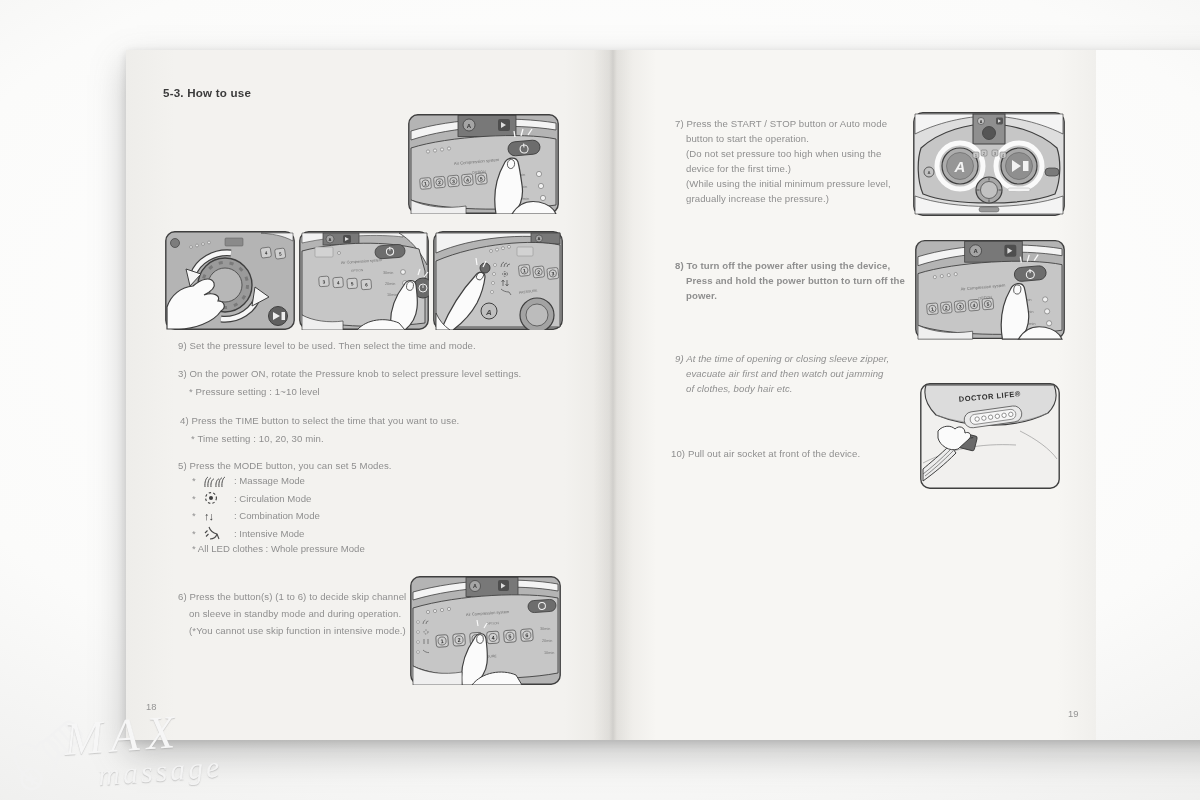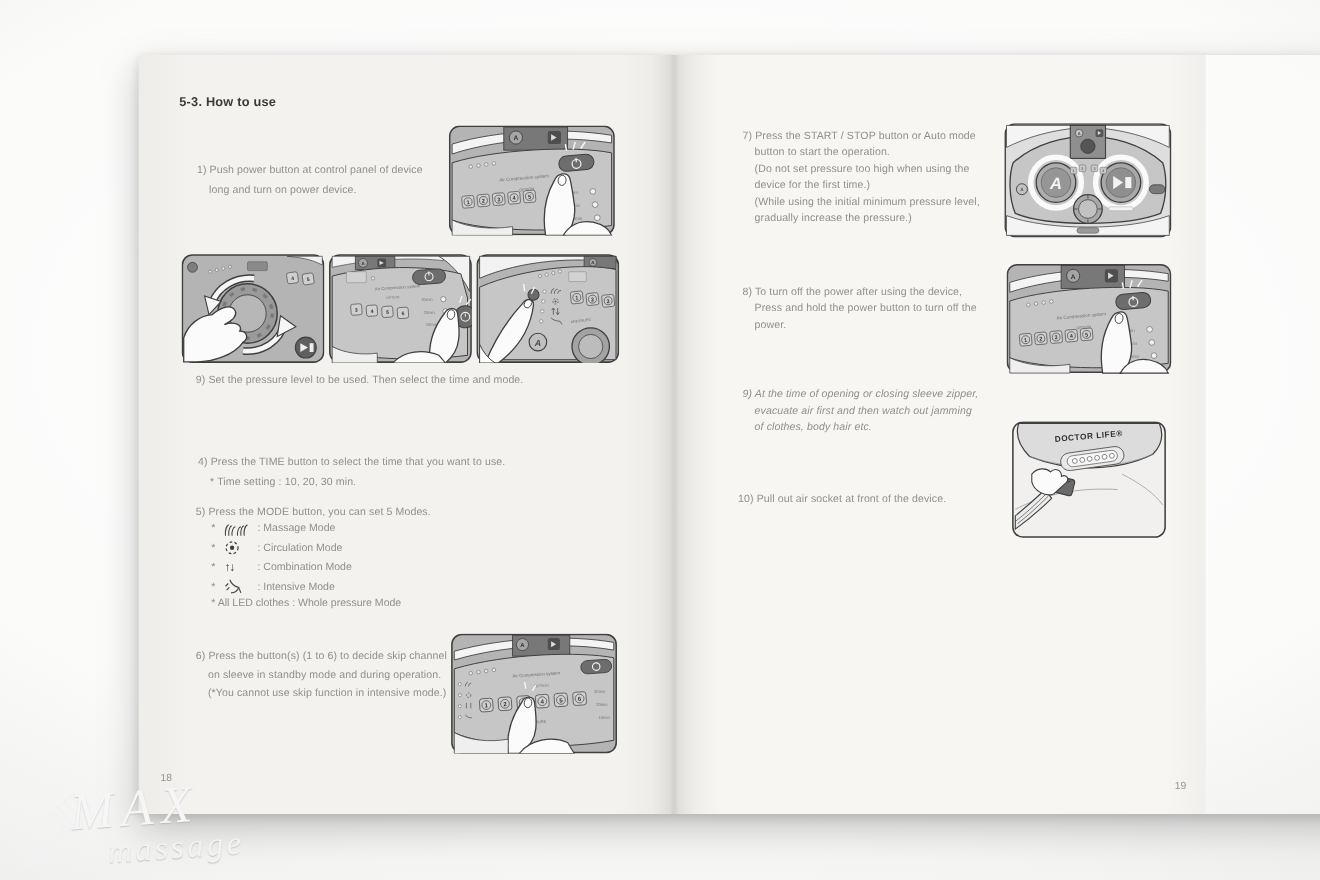--- a/index.html
+++ b/index.html
@@ -35,24 +35,20 @@
 </style>
 </head>
 <body>
 
 <div class="photo">
   <div class="booklet">
 
     <div class="page lp">
       <div class="title">5-3. How to use</div>
 
-      <div class="t" style="left:53px;top:96px;">
-        <div>1) Push power button at control panel of device</div>
-        <div class="ind">long and turn on power device.</div>
-      </div>
 
       <div class="illus" style="left:282px;top:64px;">
         <svg width="151" height="100" viewBox="0 0 151 100">
           <rect x="0.8" y="0.8" width="149.4" height="98.4" rx="9" fill="#b4b4b4" stroke="#3f3f3f" stroke-width="1.4"></rect>
           <path d="M3,26 C45,12 105,9 148,16 L148,9 C105,2 45,4 3,17 Z" fill="#f4f4f4" stroke="#3f3f3f" stroke-width="0.8"></path>
           <rect x="50" y="1.5" width="58" height="21" fill="#787878" stroke="#3f3f3f" stroke-width="0.8"></rect>
           <circle cx="61" cy="11" r="6" fill="#a5a5a5" stroke="#3f3f3f" stroke-width="0.8"></circle>
           <text class="svgtext" x="61" y="13.5" font-size="6" font-weight="bold" fill="#333" text-anchor="middle">A</text>
           <rect x="90" y="5" width="12" height="12" rx="2" fill="#4e4e4e"></rect>
           <path d="M93,8 l5,3 -5,3 Z" fill="#dddddd"></path>
@@ -245,20 +241,24 @@
           <path d="M8,99 C16,80 28,60 42,45 C45,40 52,40 52,46 C51,55 48,64 44,72 C38,83 28,93 20,99 Z" fill="#fbfbfb" stroke="#3f3f3f" stroke-width="1.2"></path>
           <ellipse cx="47" cy="45" rx="3.2" ry="4.2" fill="none" stroke="#3f3f3f" stroke-width="0.8" transform="rotate(35 47 45)"></ellipse>
           <path d="M3,99 L3,82 C6,89 11,95 17,99 Z" fill="#fbfbfb" stroke="#3f3f3f" stroke-width="0.9"></path>
         </svg>
       </div>
 
       <div class="t" style="left:52px;top:287px;">
         <div>9) Set the pressure level to be used. Then select the time and mode.</div>
       </div>
 
+      <div class="t" style="left:52px;top:315px;">
+        <div>3) On the power ON, rotate the Pressure knob to select pressure level settings.</div>
+        <div class="ind">* Pressure setting : 1~10 level</div>
+      </div>
 
       <div class="t" style="left:54px;top:362px;">
         <div>4) Press the TIME button to select the time that you want to use.</div>
         <div class="ind">* Time setting : 10, 20, 30 min.</div>
       </div>
 
       <div class="t" style="left:52px;top:407px;">
         <div>5) Press the MODE button, you can set 5 Modes.</div>
       </div>
 
@@ -437,21 +437,21 @@
             <circle cx="76" cy="78" r="8.5" fill="#c2c2c2" stroke="#3f3f3f" stroke-width="0.7"></circle>
             <path d="M76,65.5 l0,3 M88.5,78 l-3,0 M76,90.5 l0,-3 M63.5,78 l3,0" stroke="#555" stroke-width="1"></path>
           </g>
           <circle cx="16" cy="60" r="5" fill="#c2c2c2" stroke="#3f3f3f" stroke-width="0.8"></circle>
           <text class="svgtext" x="16" y="62" font-size="4.2" font-weight="bold" fill="#555" text-anchor="middle">A</text>
           <rect x="132" y="56" width="14" height="8" rx="4" fill="#7a7a7a" stroke="#3f3f3f" stroke-width="0.7"></rect>
           <rect x="66" y="95" width="20" height="5" rx="2.5" fill="#9a9a9a" stroke="#555" stroke-width="0.5"></rect>
         </svg>
       </div>
 
-      <div class="t" style="left:62px;top:208px;">
+      <div class="t" style="left:62px;top:208px;font-weight:bold;">
         <div>8) To turn off the power after using the device,</div>
         <div class="ind">Press and hold the power button to turn off the</div>
         <div class="ind">power.</div>
       </div>
 
       <div class="illus" style="left:302px;top:188px;">
         <svg width="150" height="103" viewBox="0 0 151 100">
           <rect x="0.8" y="0.8" width="149.4" height="98.4" rx="9" fill="#b4b4b4" stroke="#3f3f3f" stroke-width="1.4"></rect>
           <path d="M3,26 C45,12 105,9 148,16 L148,9 C105,2 45,4 3,17 Z" fill="#f4f4f4" stroke="#3f3f3f" stroke-width="0.8"></path>
           <rect x="50" y="1.5" width="58" height="21" fill="#787878" stroke="#3f3f3f" stroke-width="0.8"></rect>

